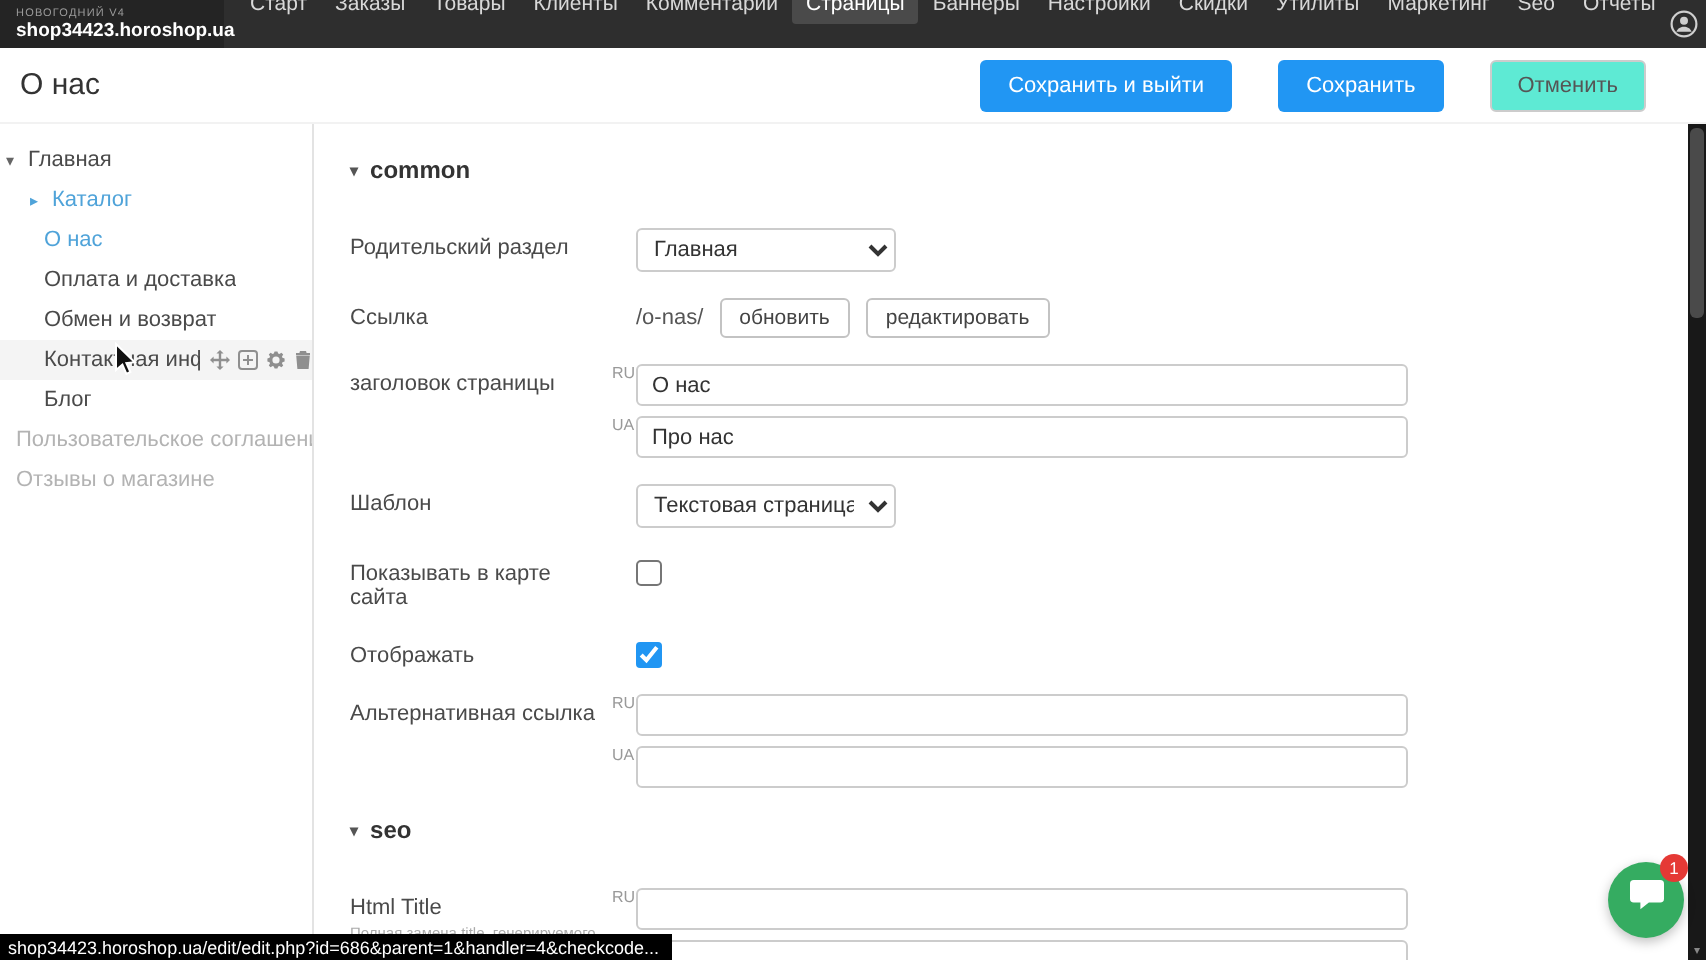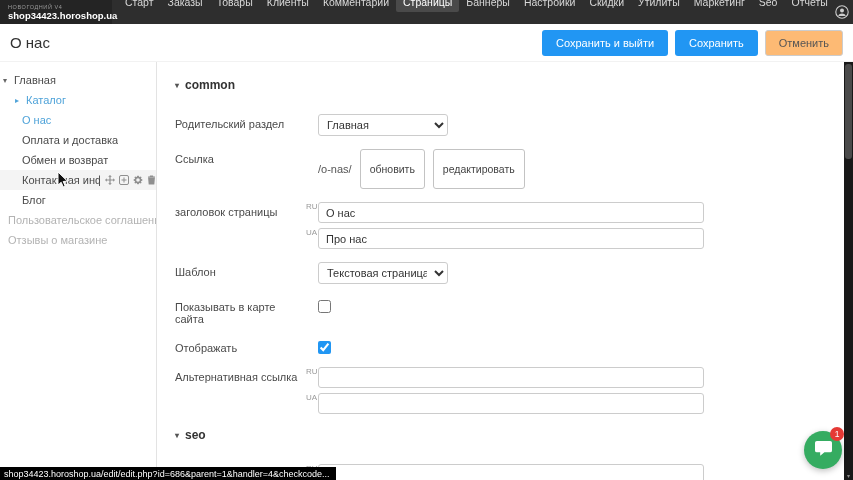--- a/index.html
+++ b/index.html
@@ -12,24 +12,24 @@
   .store-domain{font-size:9.5px;font-weight:bold;color:#fff;white-space:nowrap}
   .menu{display:flex;align-items:flex-start;height:40px;margin-left:6px;flex:1}
   .menu-item{font-size:10.5px;color:#d8d8d8;padding:4px 7px;cursor:pointer;white-space:nowrap}
   .menu-item.active{background:#4a4a4a;border-radius:2px;color:#fff}
   .topbar-icons{display:flex;align-items:center;gap:11px;padding-right:11px}
   .tb-icon{display:flex;cursor:pointer}
 
   
   .pageheader{position:absolute;top:24px;left:0;width:853px;height:38px;background:#fff;display:flex;align-items:center;justify-content:space-between;padding:0 10px;border-bottom:1px solid #f2f2f2}
   .page-title{font-size:15px;font-weight:normal;color:#333}
-  .header-buttons{display:flex;gap:7px;margin-right:0}
+  .header-buttons{display:flex;gap:23px;margin-right:20px}
   .btn{font-size:11px;border-radius:3px;padding:6px 13px;border:1px solid transparent;cursor:pointer;font-family:inherit}
   .btn-blue{background:#2196f3;color:#fff}
-  .btn-white{background:#fdba74;color:#555;border-color:#ccc}
+  .btn-white{background:#5eead4;color:#555;border-color:#ccc}
 
   
   .sidebar{position:absolute;top:62px;left:0;width:157px;bottom:0;background:#fff;border-right:1px solid #e3e3e3;padding-top:8px;font-size:11px;color:#4a4a4a}
   .tree-item{height:20px;display:flex;align-items:center;padding-left:22px;position:relative;cursor:pointer;white-space:nowrap}
   .tree-item .arrow{position:absolute;left:3px;width:10px;font-size:8px;color:#666}
   .tree-item.root{padding-left:14px}
   .tree-item.root2{padding-left:8px}
   .tree-item.child-arrow{padding-left:26px}
   .tree-item.child-arrow .arrow{left:15px;color:#4fa3d9}
   .blue{color:#4fa3d9}
@@ -49,21 +49,21 @@
   .f-label{width:131px;font-size:11px;color:#4a4a4a;padding-top:4px;flex-shrink:0}
   .f-note{font-size:7.5px;color:#aaa;margin-top:2px;line-height:1.25;padding-right:6px}
   .f-control{display:flex;flex-direction:column;gap:5px}
   .indent{margin-left:12px}
   .lang-row{display:flex;}
   .lang{width:12px;font-size:8px;color:#999;flex-shrink:0}
   input[type=text]{width:386px;height:21px;border:1px solid #ccc;border-radius:3px;font-size:11px;padding:0 7px;color:#333;font-family:inherit}
   select{width:130px;height:22px;border:1px solid #ccc;border-radius:3px;font-size:11px;color:#333;background:#fff;font-family:inherit;padding:0 4px}
   .link-control{flex-direction:row;align-items:center;gap:8px;margin-left:12px}
   .link-text{font-size:11px;color:#555}
-  .mini-btn{border:1px solid #c3c3c3;background:#fff;border-radius:3px;font-size:10.5px;color:#444;padding:13px 9px;cursor:pointer;font-family:inherit}
+  .mini-btn{border:1px solid #c3c3c3;background:#fff;border-radius:3px;font-size:10.5px;color:#444;padding:3px 9px;cursor:pointer;font-family:inherit}
   input[type=checkbox]{width:13px;height:13px;accent-color:#2196f3;margin-left:12px;margin-top:3px;cursor:pointer}
 
   
   .statusbar{position:absolute;left:0;bottom:0;background:#000;color:#fff;font-size:9px;padding:2px 6px 1px 4px;z-index:60;white-space:nowrap}
   .scrollbar{position:absolute;right:0;top:62px;width:9px;bottom:0;background:#181818;z-index:40;cursor:pointer}
   .scroll-thumb{position:absolute;top:2px;left:1px;width:7px;height:95px;background:#4a4a4a;border-radius:3px}
   .scroll-down{position:absolute;bottom:1px;width:9px;text-align:center;color:#888;font-size:6px}
   .chat-bubble{position:absolute;right:11px;bottom:11px;width:38px;height:38px;border-radius:50%;background:#35ac61;z-index:70;display:flex;align-items:center;justify-content:center;box-shadow:0 2px 6px rgba(0,0,0,.25);cursor:pointer}
   .chat-badge{position:absolute;top:-4px;right:-2px;background:#e53935;color:#fff;font-size:8.5px;width:14px;height:14px;border-radius:50%;display:flex;align-items:center;justify-content:center}
   .cursor{position:absolute;left:57px;top:171px;z-index:80;pointer-events:none}

